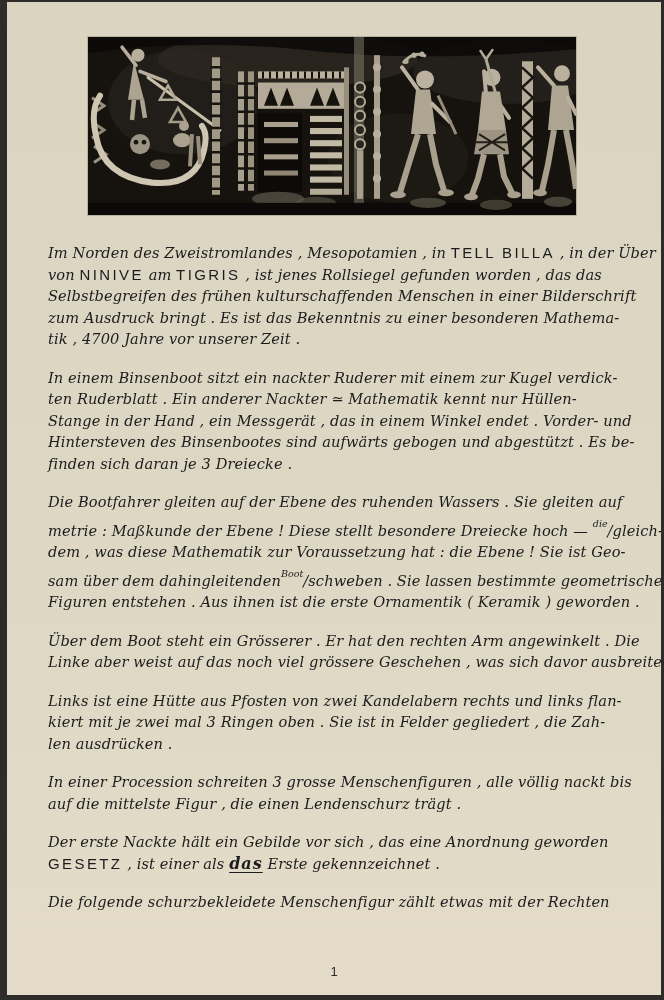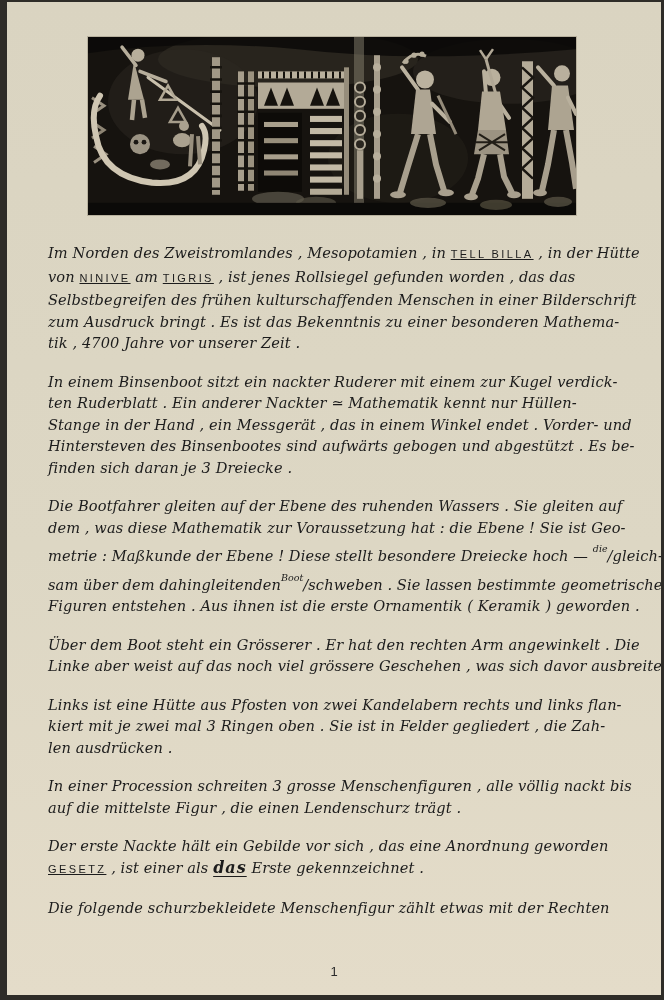--- a/index.html
+++ b/index.html
@@ -21,21 +21,21 @@
   .text{
     position:absolute;left:41px;top:240px;width:600px;
     color:#1c1c1c;font-size:14.6px;font-style:italic;
     letter-spacing:.1px;
   }
   .para{margin:0 0 17px 0;}
   .line{line-height:21.5px;white-space:nowrap;}
   .seg-c{ 
     font-style:normal;
     font-family:"Liberation Sans",sans-serif;
-    letter-spacing:2.4px;font-size:11px;font-weight:500;text-decoration:underline;
+    letter-spacing:2.4px;font-size:15px;font-weight:500;
   }
   .seg-u{ 
     font-size:16px;font-weight:bold;letter-spacing:1px;
     text-decoration:underline;text-underline-offset:3px;
   }
   .seg-b{ 
     font-size:19px;font-weight:bold;
   }
   .seg-sup{ 
     font-size:9.5px;vertical-align:9px;letter-spacing:0;
@@ -180,37 +180,37 @@
 
       <rect y="164" width="488" height="12" fill="#0b0a08"></rect>
       <ellipse cx="340" cy="164" rx="18" ry="5" fill="#5e5849" opacity="0.7"></ellipse>
       <ellipse cx="408" cy="166" rx="16" ry="5" fill="#55503f" opacity="0.7"></ellipse>
       <ellipse cx="470" cy="163" rx="14" ry="5" fill="#5e5849" opacity="0.7"></ellipse>
     </svg>
   </figure>
 
   <main class="text">
     <div class="para">
-        <div class="line"><span>Im Norden des Zweistromlandes , Mesopotamien , in </span><span class="seg-c">TELL BILLA</span><span> , in der Hütte</span></div>
+        <div class="line"><span>Im Norden des Zweistromlandes , Mesopotamien , in </span><span class="seg-c">TELL BILLA</span><span> , in der Über</span></div>
         <div class="line"><span>von </span><span class="seg-c">NINIVE</span><span> am </span><span class="seg-c">TIGRIS</span><span> , ist jenes Rollsiegel gefunden worden , das das</span></div>
         <div class="line"><span>Selbstbegreifen des frühen kulturschaffenden Menschen in einer Bilderschrift</span></div>
         <div class="line"><span>zum Ausdruck bringt . Es ist das Bekenntnis zu einer besonderen Mathema-</span></div>
         <div class="line"><span>tik ,  4700 Jahre vor unserer Zeit .</span></div>
       </div>
     <div class="para">
         <div class="line"><span>In einem Binsenboot sitzt ein nackter Ruderer mit einem zur Kugel verdick-</span></div>
         <div class="line"><span>ten Ruderblatt . Ein anderer Nackter  ≃  Mathematik kennt nur Hüllen-</span></div>
         <div class="line"><span>Stange in der Hand , ein Messgerät , das in einem Winkel endet .  Vorder- und</span></div>
         <div class="line"><span>Hintersteven des Binsenbootes sind aufwärts gebogen und abgestützt . Es be-</span></div>
         <div class="line"><span>finden sich daran je 3 Dreiecke .</span></div>
       </div>
     <div class="para">
         <div class="line"><span>Die Bootfahrer gleiten auf der Ebene des ruhenden Wassers . Sie gleiten auf</span></div>
+        <div class="line"><span>metrie : Maßkunde der Ebene ! Diese stellt besondere Dreiecke hoch — </span><span class="seg-sup">die</span><span>/gleich-</span></div>
         <div class="line"><span>dem , was diese Mathematik zur Voraussetzung hat : die Ebene ! Sie ist Geo-</span></div>
-        <div class="line"><span>metrie : Maßkunde der Ebene ! Diese stellt besondere Dreiecke hoch — </span><span class="seg-sup">die</span><span>/gleich-</span></div>
         <div class="line"><span>sam über dem dahingleitenden</span><span class="seg-sup">Boot</span><span>/schweben . Sie lassen bestimmte geometrische</span></div>
         <div class="line"><span>Figuren entstehen . Aus ihnen ist die erste Ornamentik ( Keramik ) geworden .</span></div>
       </div>
     <div class="para">
         <div class="line"><span>Über dem Boot steht ein Grösserer . Er hat den rechten Arm angewinkelt . Die</span></div>
         <div class="line"><span>Linke aber weist auf das noch viel grössere Geschehen , was sich davor ausbreitet .</span></div>
       </div>
     <div class="para">
         <div class="line"><span>Links ist eine Hütte aus Pfosten von zwei Kandelabern rechts und links flan-</span></div>
         <div class="line"><span>kiert mit je zwei mal 3 Ringen oben . Sie ist in Felder gegliedert , die Zah-</span></div>

